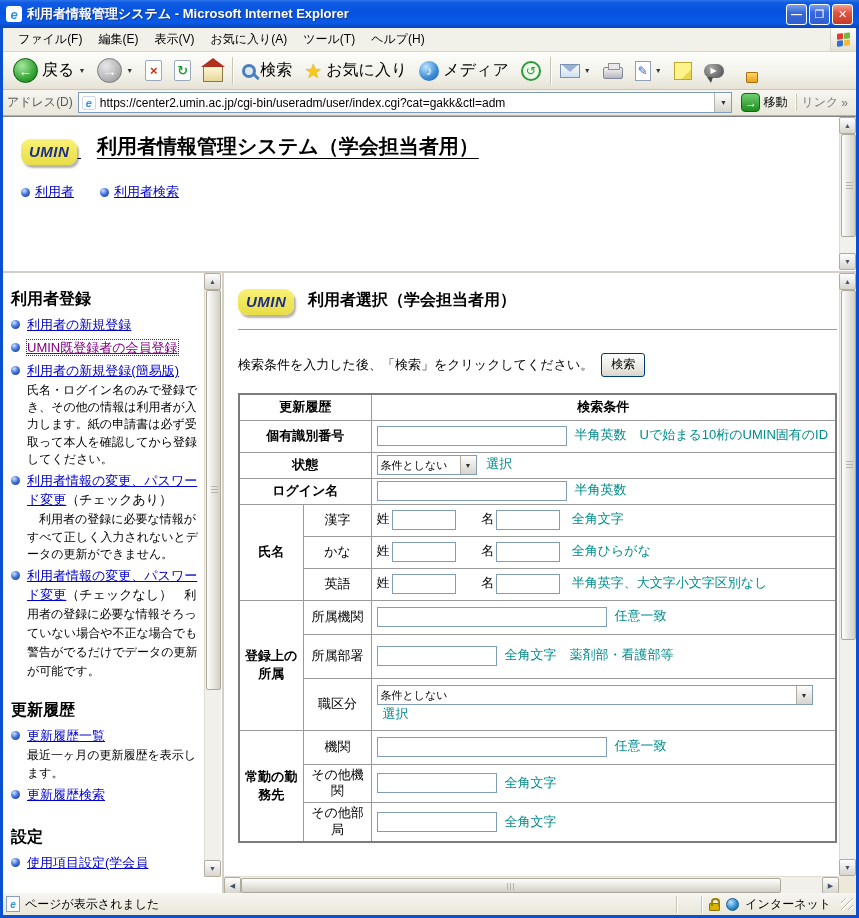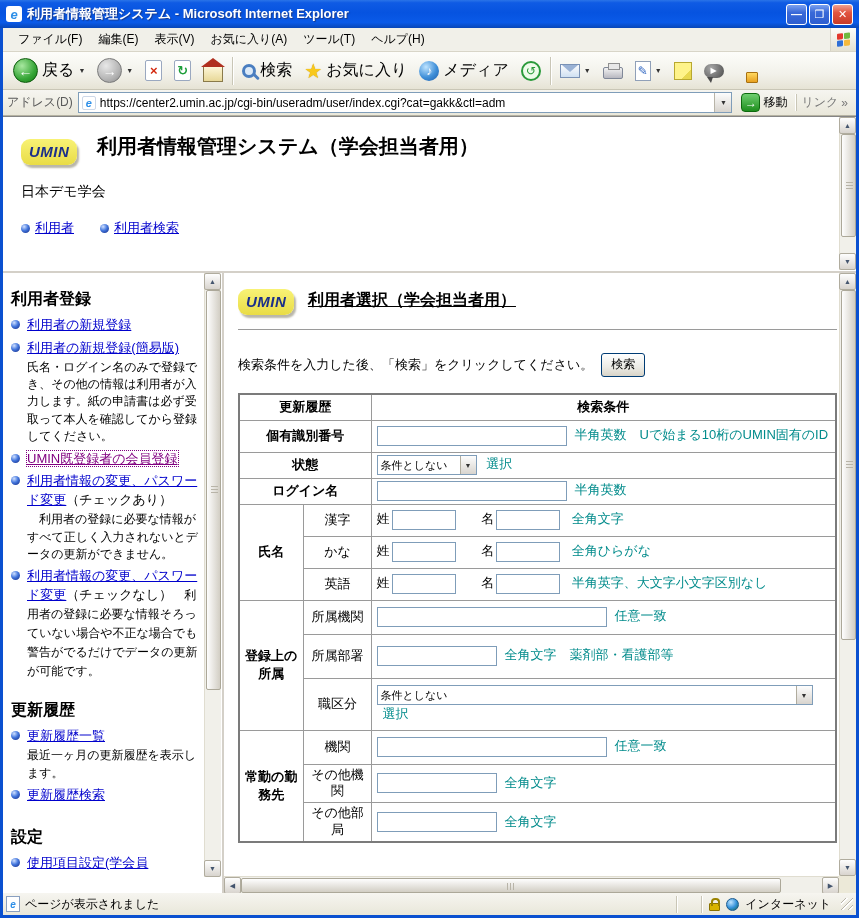--- a/index.html
+++ b/index.html
@@ -72,21 +72,21 @@
   .addr-ie { width:14px; height:14px; border-radius:2px; background:#fff; color:#2e8fe8; font-weight:bold; font-style:italic; font-size:11px; display:flex; align-items:center; justify-content:center; margin-right:4px; border:1px solid #cdd8e8; }
   .addr-url { font-size:12px; white-space:nowrap; }
   .addr-drop { width:17px; height:19px; margin-left:auto; background:linear-gradient(180deg,#fdfdfd,#d8d4ce); border-left:1px solid #b8b4a8; display:flex; align-items:center; justify-content:center; font-size:7px; color:#333; }
   .go-btn { display:flex; align-items:center; gap:3px; padding:1px 4px; }
   .go-ball { width:19px; height:19px; border-radius:4px; background:linear-gradient(180deg,#6fcf6f,#1e8e1e); border:1px solid #0d6a0d; color:#fff; font-size:12px; font-weight:bold; display:flex; align-items:center; justify-content:center; }
   .go-label { font-size:12px; }
   .links-area { display:flex; align-items:center; gap:3px; color:#777; font-size:12px; padding:0 4px; border-left:1px solid #c9c6b6; box-shadow:-1px 0 0 #fff; white-space:nowrap; }
 
   
   .content { position:relative; height:776px; background:#fff; border-top:1px solid #848484; }
-  .frame-top { position:absolute; left:0; top:0; width:853px; height:153px; background:#fff; overflow:hidden; }
+  .frame-top { position:absolute; left:0; top:0; width:853px; height:153px; background:#fff; overflow:hidden;text-decoration:underline; }
   .splitter-h { position:absolute; left:0; top:153px; width:853px; height:3px; background:#d4d0c8; border-top:1px solid #fff; }
   .frame-left { position:absolute; left:0; top:156px; width:218px; height:620px; background:#fff; overflow:hidden; }
   .splitter-v { position:absolute; left:218px; top:156px; width:3px; height:620px; background:#d4d0c8; border-left:1px solid #fff; }
   .frame-main { position:absolute; left:221px; top:156px; width:632px; height:620px; background:#fff; overflow:hidden; }
 
   
   .sb-track-v { position:absolute; width:17px; background:#f1f0ea; border-left:1px solid #e0ddd0; }
   .sb-track-h { position:absolute; height:17px; background:#f1f0ea; border-top:1px solid #e0ddd0; }
   .sb-btn { position:absolute; width:17px; height:17px; background:linear-gradient(180deg,#fefefe,#d8d4ce);
     border:1px solid #b0ac9e; border-radius:2px; display:flex; align-items:center; justify-content:center; font-size:7px; color:#44556e; }
@@ -113,21 +113,21 @@
   
   .side-inner { padding:8px 4px 0 8px; width:201px; }
   .side-h { font-size:16px; font-weight:bold; margin:8px 0 6px 0; }
   .side-item { position:relative; padding-left:16px; margin-bottom:4px; font-size:13px; line-height:1.45; }
   .side-item > .ball { position:absolute; left:0; top:4px; }
   .side-desc { font-size:12px; line-height:1.45; color:#000; margin-top:1px; }
   a.visited { color:#800080; text-decoration:underline; outline:1px dotted #800080; }
 
   
   .main-inner { padding:16px 0 0 14px; width:615px; }
-  .main-title { font-size:16px; font-weight:bold; margin-left:10px; vertical-align:2px;text-decoration:underline; }
+  .main-title { font-size:16px; font-weight:bold; margin-left:10px; vertical-align:2px; }
   .rule { margin:14px 2px 0 0; border-top:1px solid #9a9a9a; border-bottom:1px solid #fff; }
   .instr-row { margin-top:22px; display:flex; align-items:center; gap:8px; font-size:13px; }
   .xpbtn { font-size:12px; padding:2px 9px 3px 9px; background:linear-gradient(180deg,#ffffff,#ecebe5 60%,#d8d4c8);
     border:1px solid #003c74; border-radius:3px; }
   .stable { border-collapse:collapse; margin-top:16px; border:2px solid #7b7b7b; table-layout:fixed; width:597px; }
   .stable td { border:1px solid #9a9a9a; padding:2px 3px; vertical-align:middle; font-size:13px; }
   .stable td.th { text-align:center; font-weight:bold; }
   .stable td.lbl { text-align:center; font-weight:bold; }
   .stable td.sub { font-weight:normal; text-align:center; padding-left:4px; line-height:1.3; }
   .stable td.val { padding-left:5px; }
@@ -265,21 +265,20 @@
         <span>»</span>
       </div>
     </div>
 
     <div class="content">
 
       <div class="frame-top">
         <div class="hdr-inner">
           <span class="umin-logo">UMIN</span>
           <span class="hdr-title">利用者情報管理システム（学会担当者用）</span>
-          <div class="hdr-org">日本デモ学会</div>
           <div class="hdr-nav">
             <span class="nav-item">
               <span class="ball"></span>
               <a class="blink">利用者</a>
             </span>
             <span class="nav-item">
               <span class="ball"></span>
               <a class="blink">利用者検索</a>
             </span>
           </div>
@@ -299,27 +298,27 @@
         <div class="side-inner">
           <div class="side-h">利用者登録</div>
 
           <div class="side-item">
             <span class="ball"></span>
             <a class="blink">利用者の新規登録</a>
           </div>
 
           <div class="side-item">
             <span class="ball"></span>
+            <a class="visited">UMIN既登録者の会員登録</a>
+          </div>
+
+          <div class="side-item">
+            <span class="ball"></span>
             <a class="blink">利用者の新規登録(簡易版)</a>
             <div class="side-desc">氏名・ログイン名のみで登録でき、その他の情報は利用者が入力します。紙の申請書は必ず受取って本人を確認してから登録してください。</div>
-          </div>
-
-          <div class="side-item">
-            <span class="ball"></span>
-            <a class="visited">UMIN既登録者の会員登録</a>
           </div>
 
           <div class="side-item">
             <span class="ball"></span>
             <a class="blink">利用者情報の変更、パスワード変更</a><span>（チェックあり）</span>
             <div class="side-desc">　利用者の登録に必要な情報がすべて正しく入力されないとデータの更新ができません。</div>
           </div>
 
           <div class="side-item">
             <span class="ball"></span>

